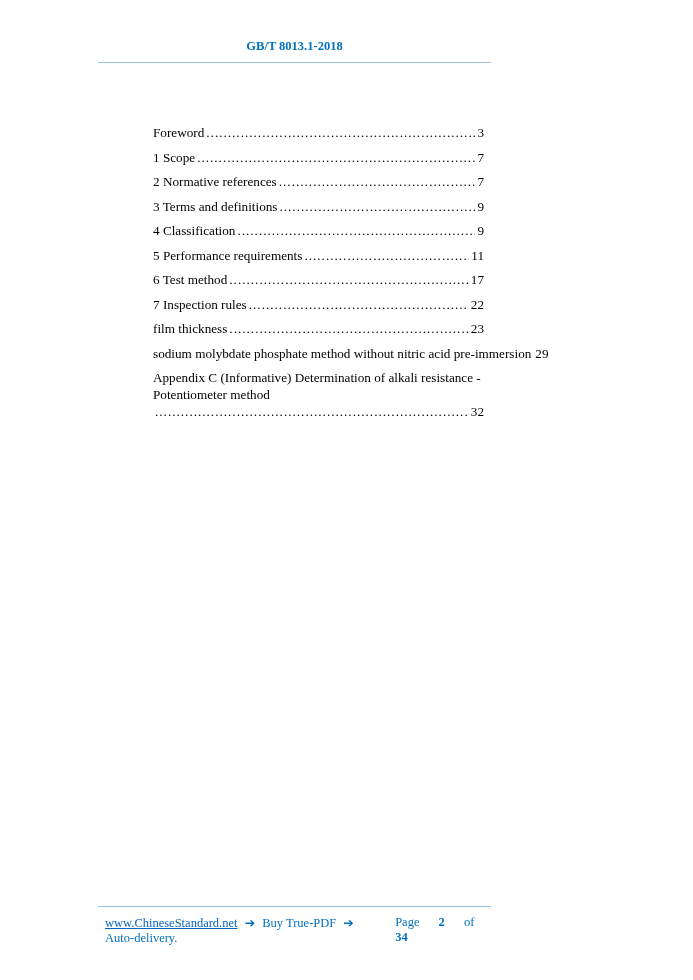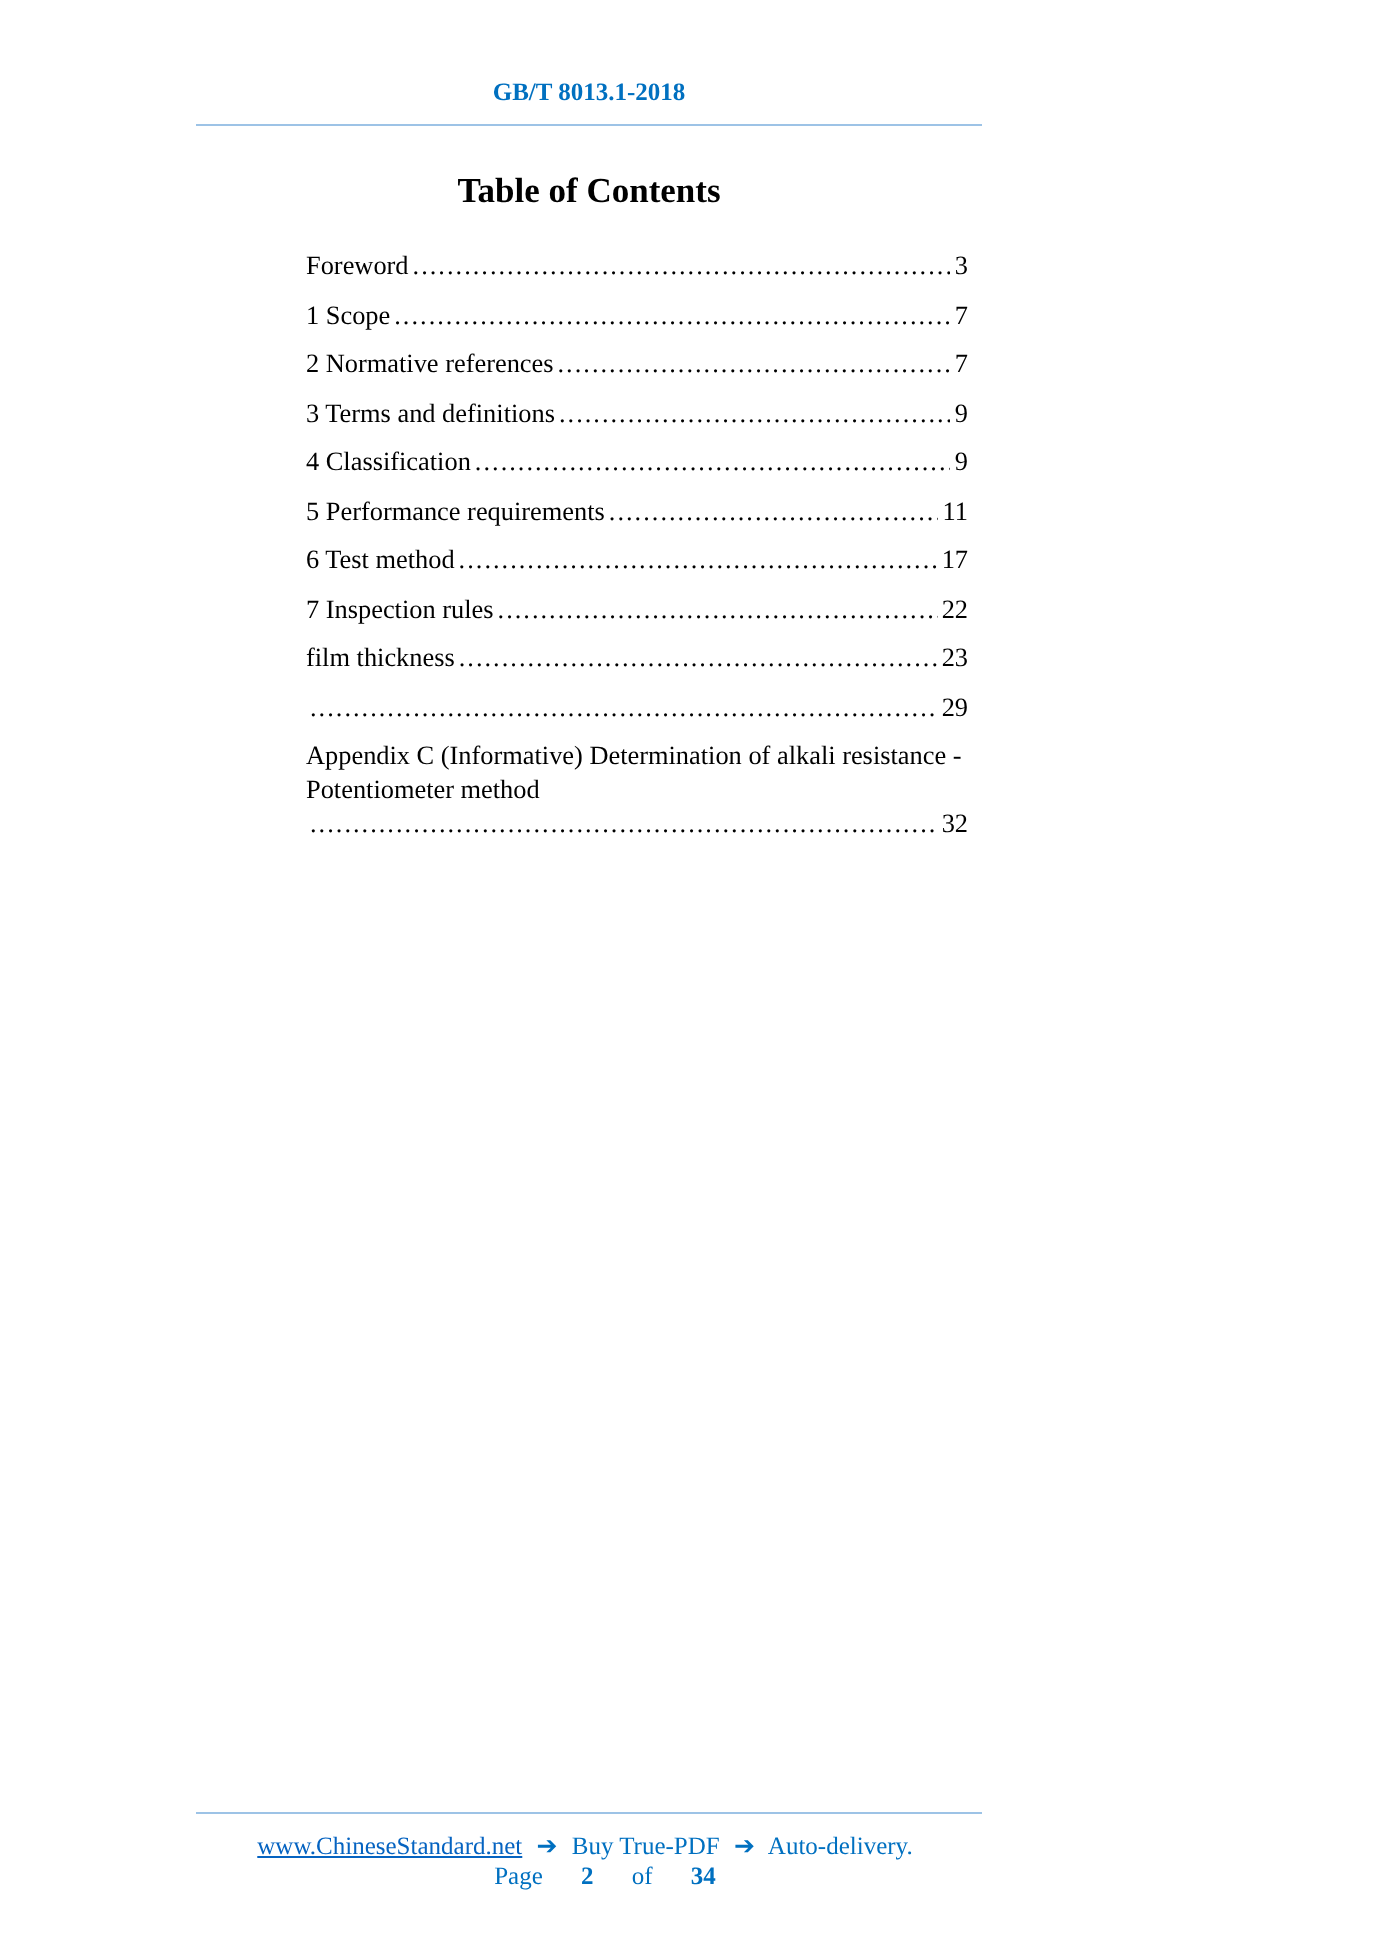--- a/index.html
+++ b/index.html
@@ -48,44 +48,42 @@
     margin: 0 2px;
     color: #000000;
   }
   .toc-page { white-space: nowrap; }
   .footer-rule {
     position: absolute; top: 906px; left: 98px; right: 98px;
     border-top: 1px solid var(--rule_blue, #9DC3E6);
   }
   .footer-row {
     position: absolute; top: 915px; left: 105px; right: 105px;
-    display: flex; justify-content: space-between; align-items: center;
+    display: flex; justify-content: space-between; align-items: flex-start;
     font-size: 12.5px;
     color: var(--accent_blue, #0070C0);
-    flex-direction: column;
   }
   .footer-left span { margin-right: 4px; }
   .footer-link {
     color: var(--link_blue, #0563C1);
     text-decoration: underline;
     cursor: pointer;
   }
   .footer-arrow { font-family: "DejaVu Sans", sans-serif; }
   .footer-right span { margin-left: 16px; }
   .footer-page-num, .footer-page-total { font-weight: bold; }
 </style>
 </head>
 <body>
 
 <div class="page">
 
   <div class="header">GB/T 8013.1-2018</div>
   <div class="header-rule"></div>
 
-  <div class="doc-title">Table of Contents</div>
 
   <div class="toc-list">
       <div class="toc-entry">
         <div class="toc-row">
           <span class="toc-label">Foreword</span>
           <span class="toc-dots">....................................................................................................................................................................................................................................................................</span>
           <span class="toc-page">3</span>
         </div>
       </div>
       <div class="toc-entry">
@@ -139,20 +137,21 @@
       </div>
       <div class="toc-entry">
         <div class="toc-row">
           <span class="toc-label">film thickness</span>
           <span class="toc-dots">....................................................................................................................................................................................................................................................................</span>
           <span class="toc-page">23</span>
         </div>
       </div>
       <div class="toc-entry">
         <div class="toc-row">
+          <span class="toc-label">sodium molybdate phosphate method without nitric acid pre-immersion</span>
           <span class="toc-dots">....................................................................................................................................................................................................................................................................</span>
           <span class="toc-page">29</span>
         </div>
       </div>
       <div class="toc-entry">
         <div class="toc-line1">Appendix C (Informative) Determination of alkali resistance - Potentiometer method</div>
         <div class="toc-row">
           <span class="toc-label"></span>
           <span class="toc-dots">....................................................................................................................................................................................................................................................................</span>
           <span class="toc-page">32</span>

